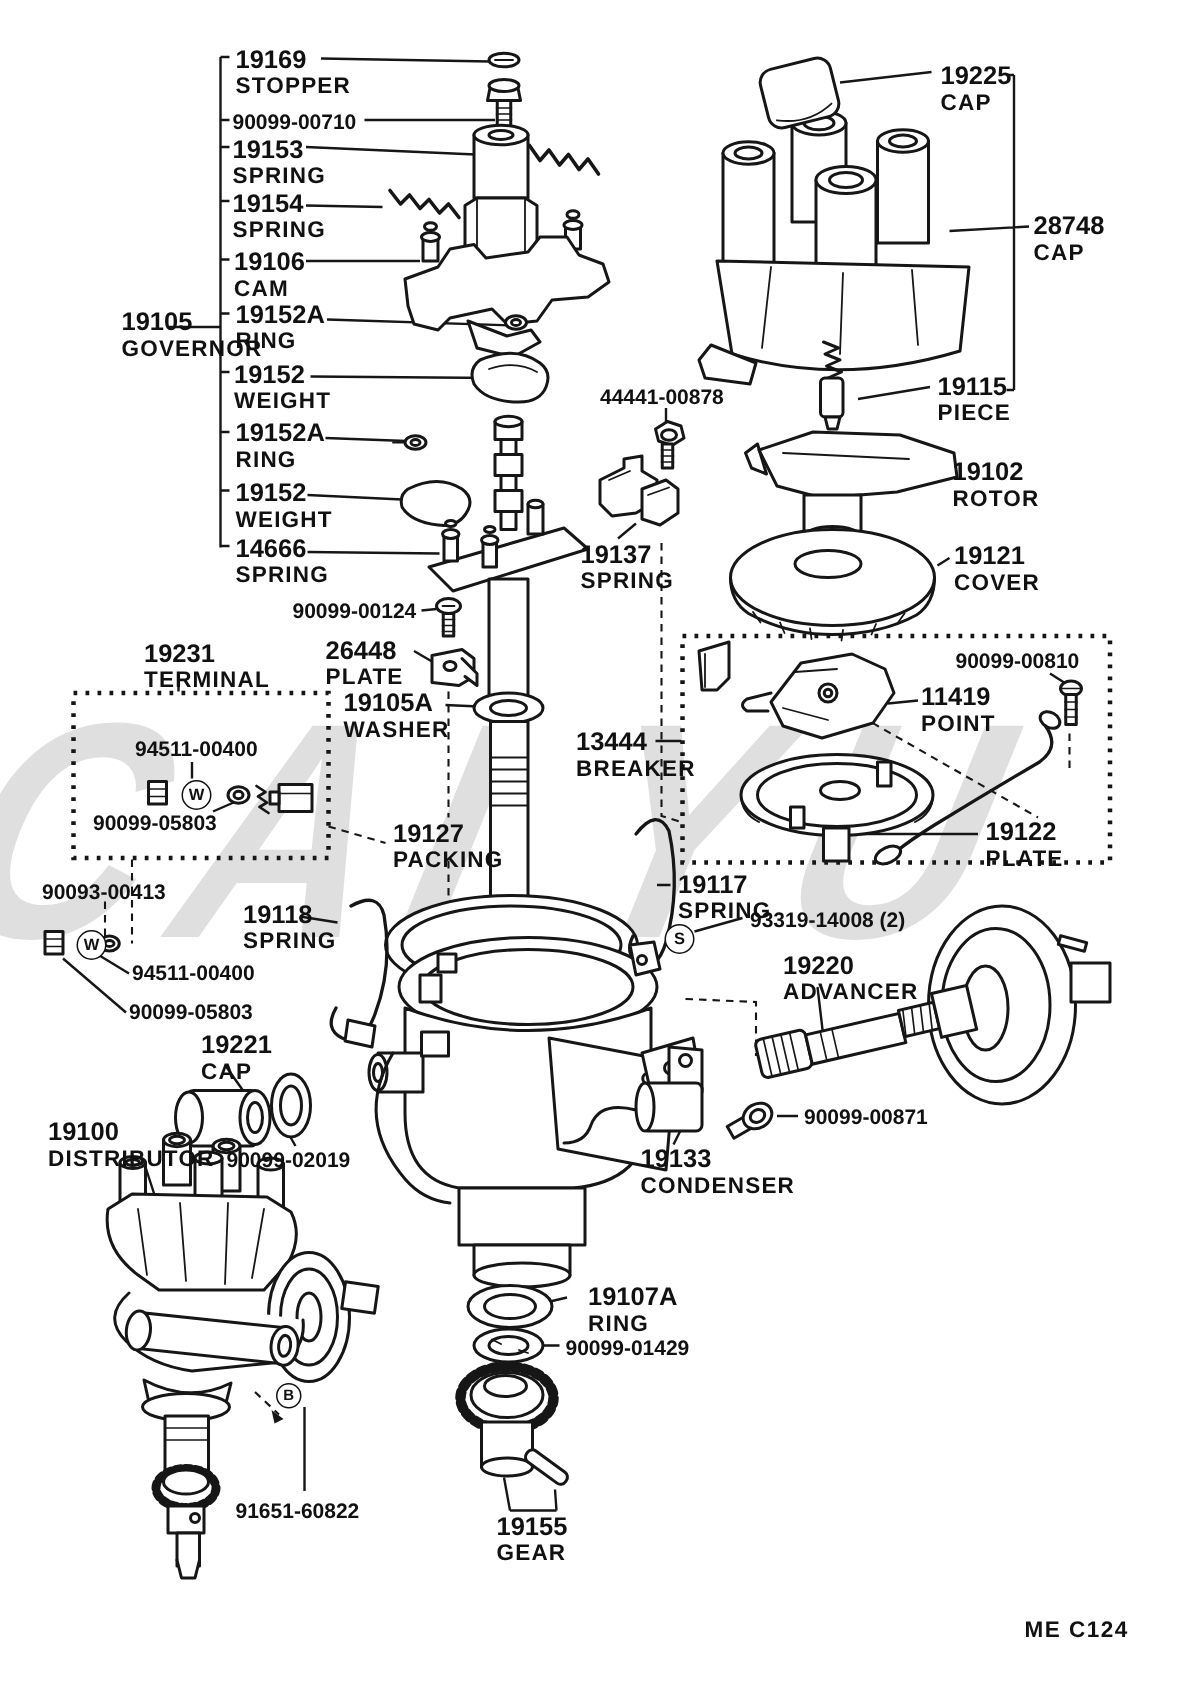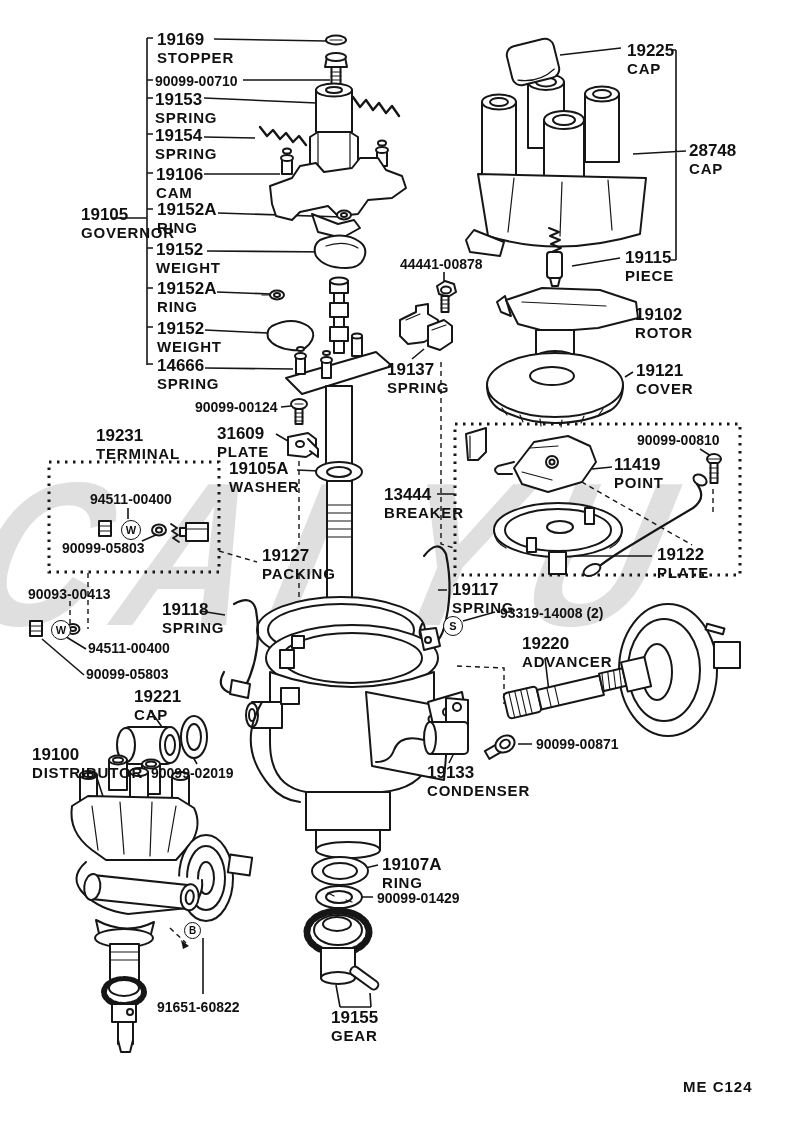--- a/index.html
+++ b/index.html
@@ -443,21 +443,21 @@
       <span class="cap">ROTOR</span>
     </div>
   <div class="lbl" style="left:636px;top:362px">
       <span class="num">19121</span>
       <span class="cap">COVER</span>
     </div>
   <div class="lbl" style="left:195px;top:400px">
       <span class="num sm">90099-00124</span>
     </div>
   <div class="lbl" style="left:217px;top:425px">
-      <span class="num">31609</span>
+      <span class="num">26448</span>
       <span class="cap">PLATE</span>
     </div>
   <div class="lbl" style="left:96px;top:427px">
       <span class="num">19231</span>
       <span class="cap">TERMINAL</span>
     </div>
   <div class="lbl" style="left:229px;top:460px">
       <span class="num">19105A</span>
       <span class="cap">WASHER</span>
     </div>
@@ -521,21 +521,21 @@
   <div class="lbl" style="left:151px;top:766px">
       <span class="num sm">90099-02019</span>
     </div>
   <div class="lbl" style="left:536px;top:737px">
       <span class="num sm">90099-00871</span>
     </div>
   <div class="lbl" style="left:427px;top:764px">
       <span class="num">19133</span>
       <span class="cap">CONDENSER</span>
     </div>
-  <div class="lbl" style="left:382px;top:856px">
+  <div class="lbl" style="left:392px;top:856px">
       <span class="num">19107A</span>
       <span class="cap">RING</span>
     </div>
   <div class="lbl" style="left:377px;top:891px">
       <span class="num sm">90099-01429</span>
     </div>
   <div class="lbl" style="left:157px;top:1000px">
       <span class="num sm">91651-60822</span>
     </div>
   <div class="lbl" style="left:331px;top:1009px">

